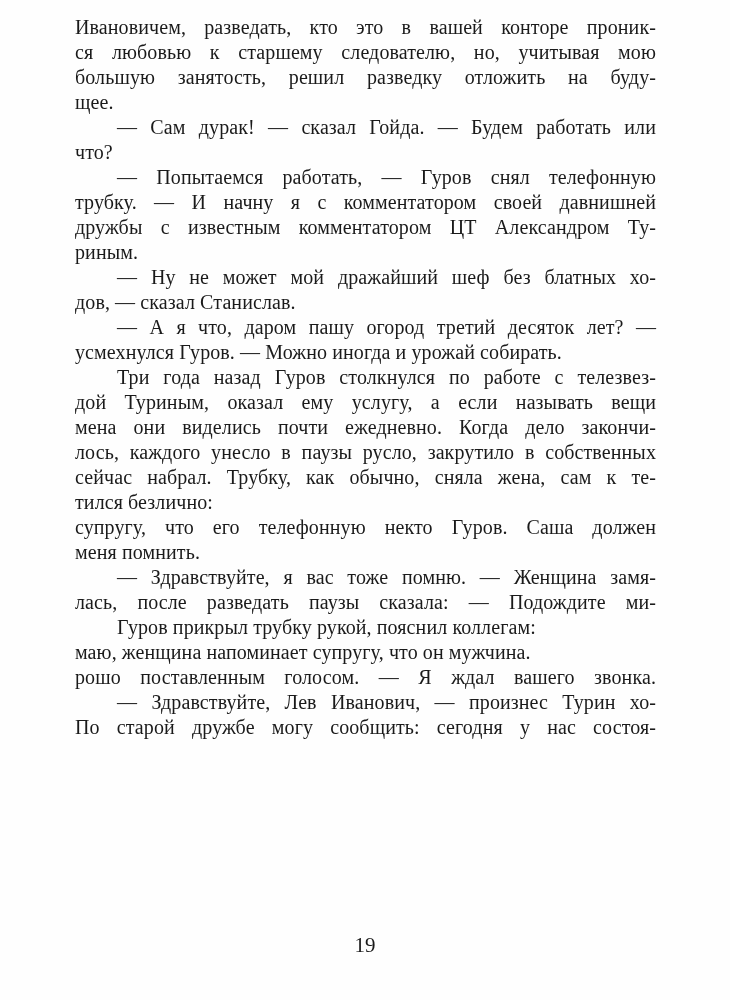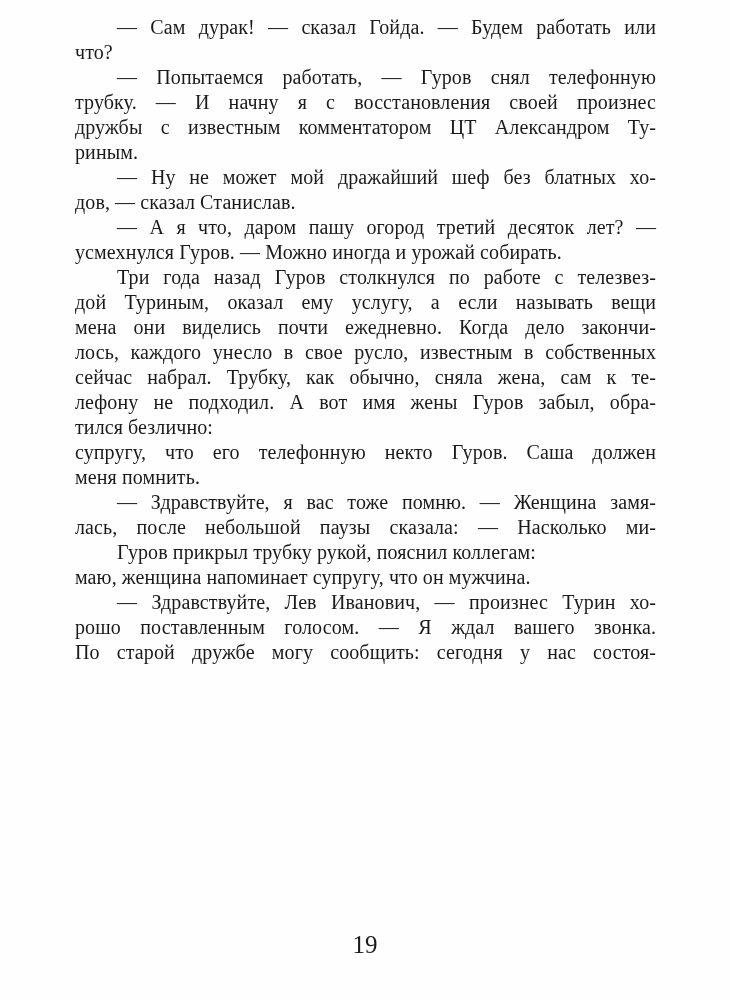--- a/index.html
+++ b/index.html
@@ -39,71 +39,76 @@
   }
   .paragraph.indented .line.first {
     text-indent: 42px;
   }
   .page-number {
     position: absolute;
     left: 0;
     top: 933px;
     width: 730px;
     text-align: center;
-    font-size: 25px;
+    font-size: 21px;
     line-height: 24px;
     color: #1a1a1a;
   }
 </style>
 </head>
 <body>
 
 <div class="sheet">
   <main class="text-block" id="text-block">
+      <div class="paragraph">
+        <div class="line first">Ивановичем, разведать, кто это в вашей конторе проник-</div>
+        <div class="line">ся любовью к старшему следователю, но, учитывая мою</div>
+        <div class="line">большую занятость, решил разведку отложить на буду-</div>
+        <div class="line para-end">щее.</div>
+      </div>
       <div class="paragraph indented">
         <div class="line first">— Сам дурак! — сказал Гойда. — Будем работать или</div>
         <div class="line para-end">что?</div>
       </div>
       <div class="paragraph indented">
         <div class="line first">— Попытаемся работать, — Гуров снял телефонную</div>
-        <div class="line">трубку. — И начну я с восстановления своей произнес</div>
+        <div class="line">трубку. — И начну я с комментатором своей давнишней</div>
         <div class="line">дружбы с известным комментатором ЦТ Александром Ту-</div>
         <div class="line para-end">риным.</div>
       </div>
       <div class="paragraph indented">
         <div class="line first">— Ну не может мой дражайший шеф без блатных хо-</div>
         <div class="line para-end">дов, — сказал Станислав.</div>
       </div>
       <div class="paragraph indented">
         <div class="line first">— А я что, даром пашу огород третий десяток лет? —</div>
         <div class="line para-end">усмехнулся Гуров. — Можно иногда и урожай собирать.</div>
       </div>
       <div class="paragraph indented">
         <div class="line first">Три года назад Гуров столкнулся по работе с телезвез-</div>
         <div class="line">дой Туриным, оказал ему услугу, а если называть вещи</div>
         <div class="line">мена они виделись почти ежедневно. Когда дело закончи-</div>
-        <div class="line">лось, каждого унесло в свое русло, известным в собственных</div>
+        <div class="line">лось, каждого унесло в паузы русло, закрутило в собственных</div>
         <div class="line">сейчас набрал. Трубку, как обычно, сняла жена, сам к те-</div>
-        <div class="line">лефону не подходил. А вот имя жены Гуров забыл, обра-</div>
         <div class="line para-end">тился безлично:</div>
       </div>
       <div class="paragraph indented">
         <div class="line">супругу, что его телефонную некто Гуров. Саша должен</div>
         <div class="line para-end">меня помнить.</div>
       </div>
       <div class="paragraph indented">
         <div class="line first">— Здравствуйте, я вас тоже помню. — Женщина замя-</div>
-        <div class="line">лась, после небольшой паузы сказала: — Насколько ми-</div>
+        <div class="line">лась, после разведать паузы сказала: — Подождите ми-</div>
       </div>
       <div class="paragraph indented">
         <div class="line first para-end">Гуров прикрыл трубку рукой, пояснил коллегам:</div>
       </div>
       <div class="paragraph indented">
         <div class="line para-end">маю, женщина напоминает супругу, что он мужчина.</div>
       </div>
       <div class="paragraph indented">
+        <div class="line">рошо поставленным голосом. — Я ждал вашего звонка.</div>
         <div class="line first">— Здравствуйте, Лев Иванович, — произнес Турин хо-</div>
-        <div class="line">рошо поставленным голосом. — Я ждал вашего звонка.</div>
         <div class="line">По старой дружбе могу сообщить: сегодня у нас состоя-</div>
       </div>
     </main>
   <div class="page-number">19</div>
 </div>
 
 </body></html>

